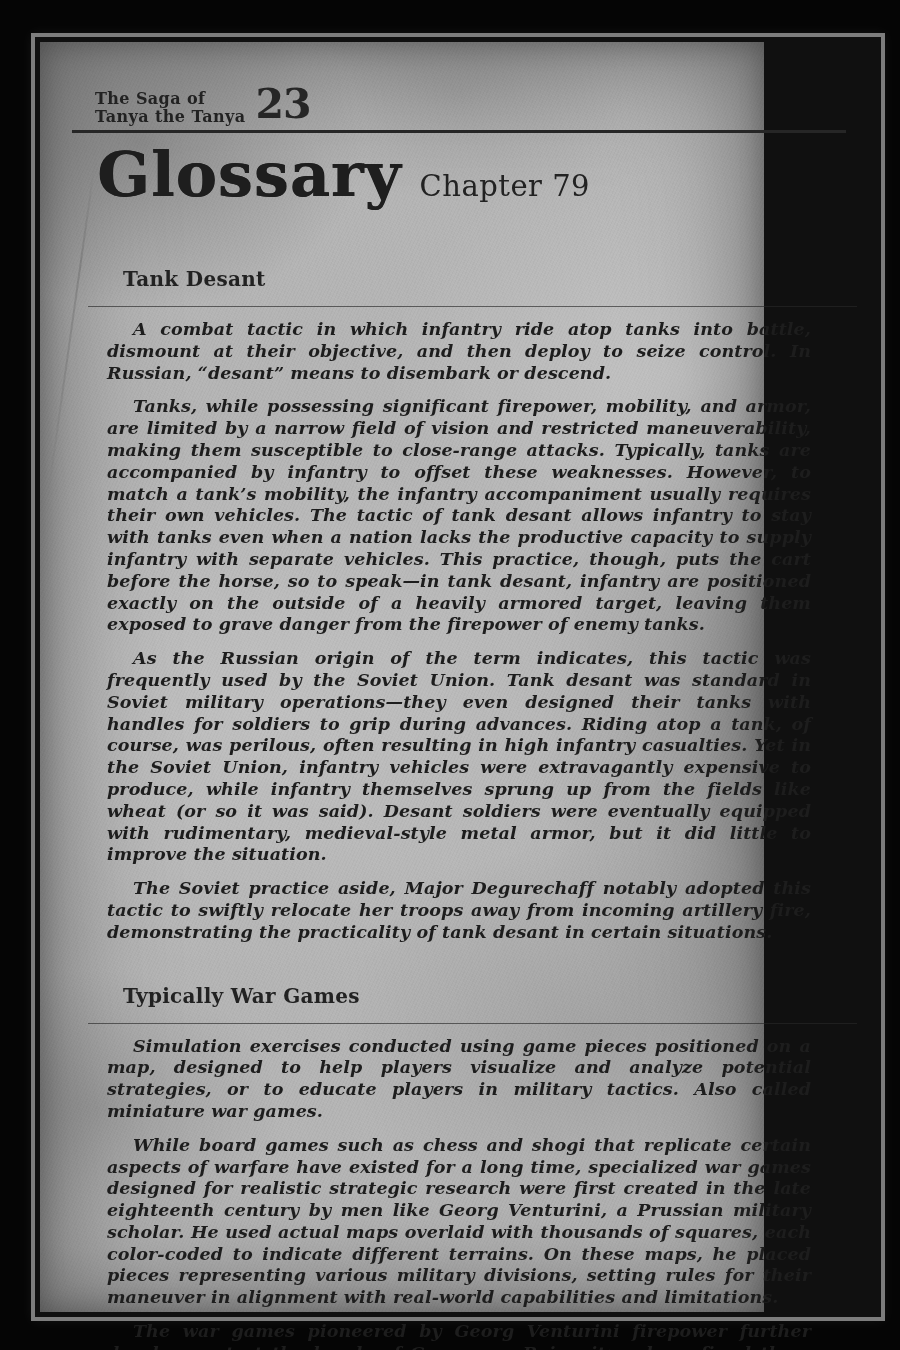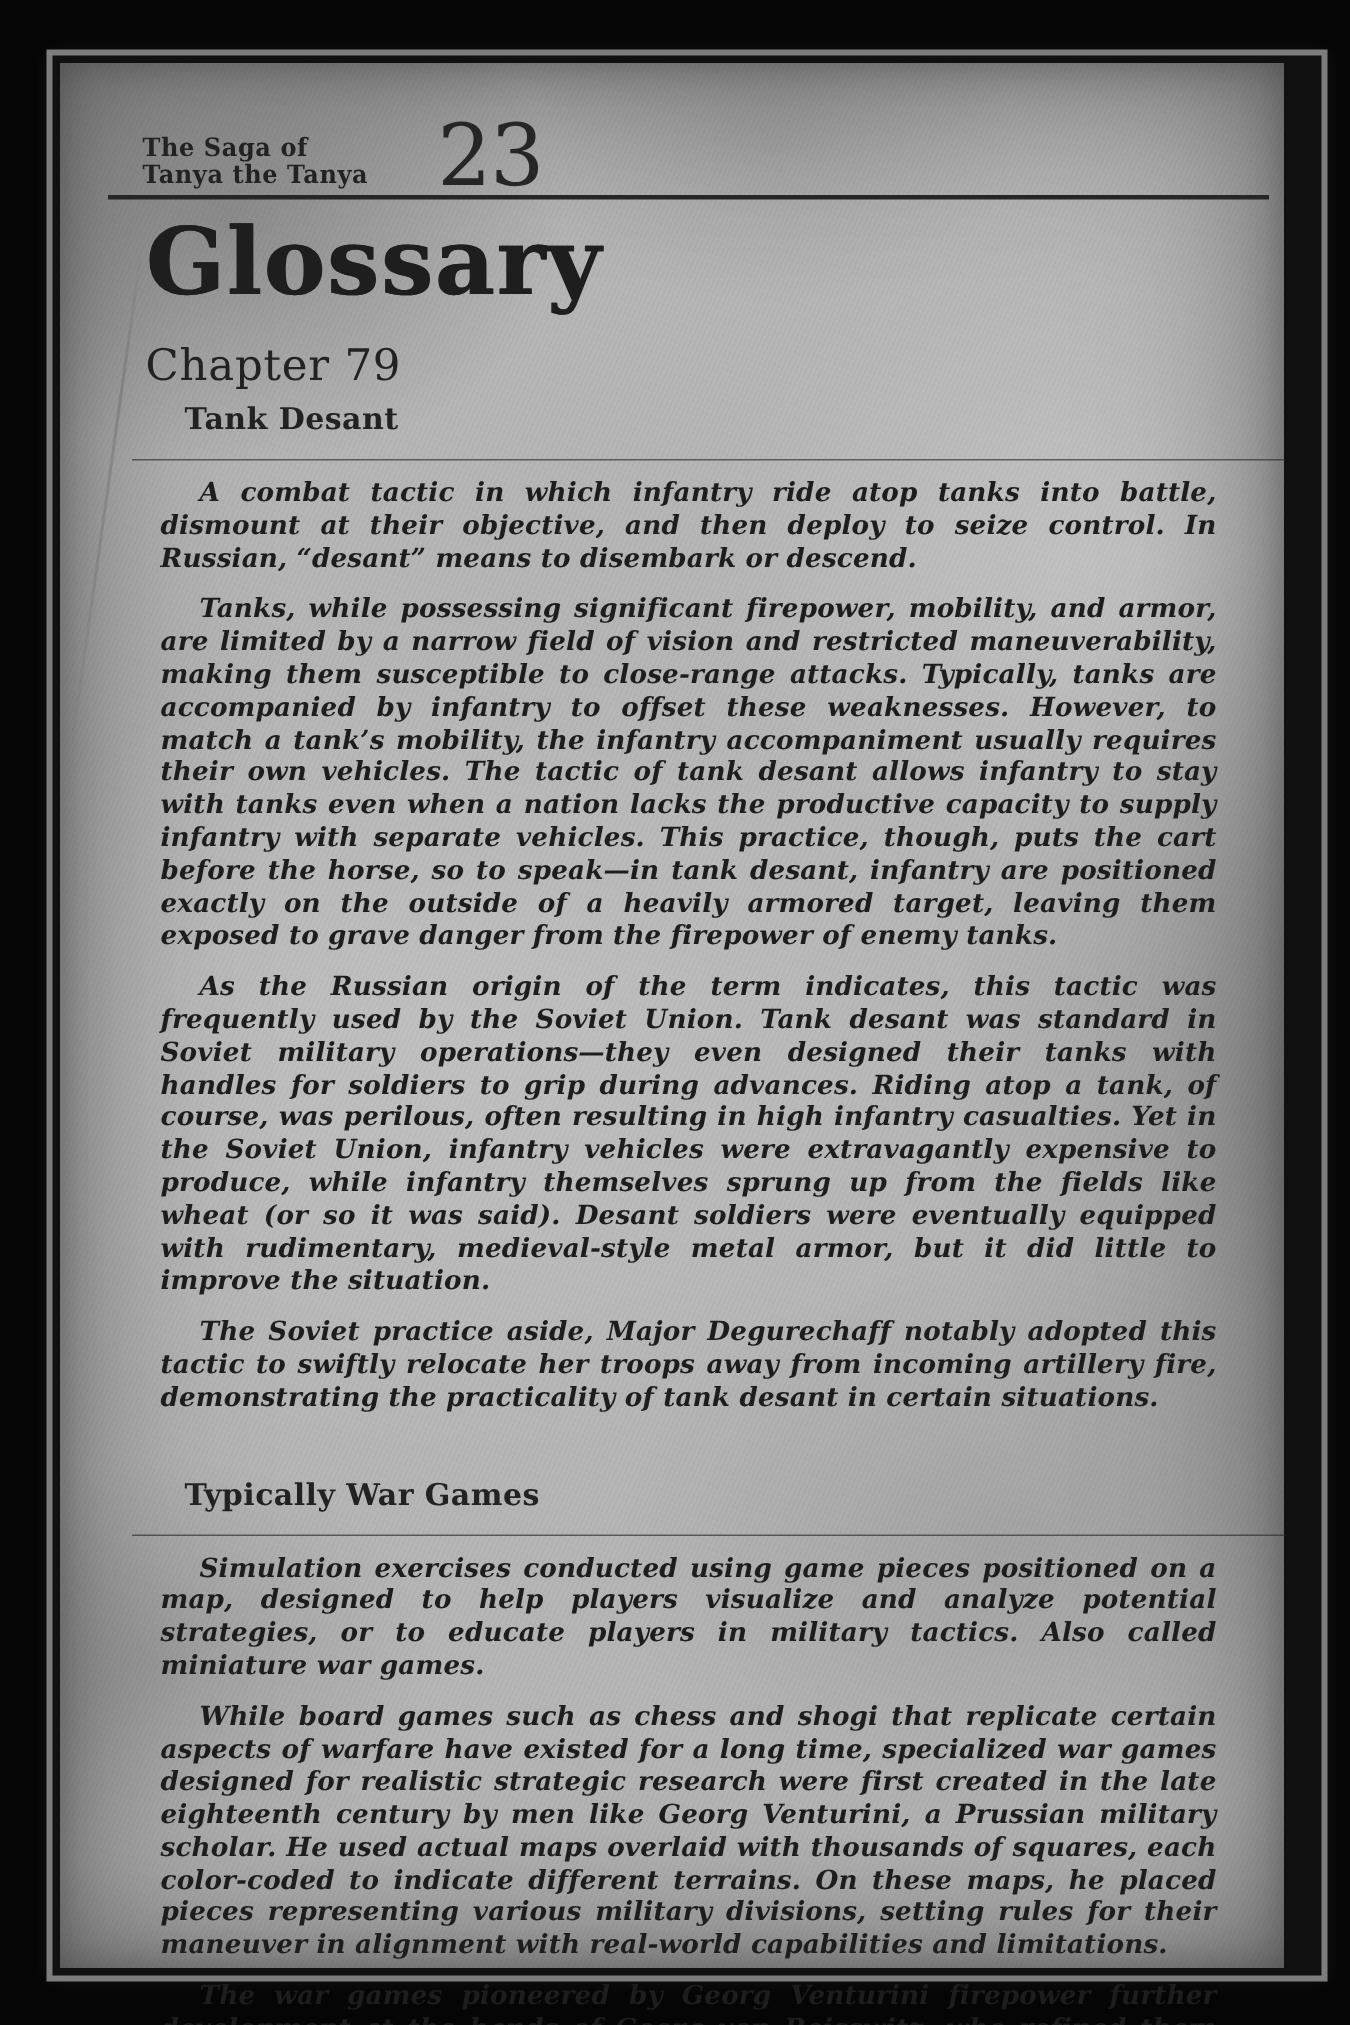--- a/index.html
+++ b/index.html
@@ -22,21 +22,21 @@
     border: 4px solid #7d7d7d;
     background: #101010;
     padding: 5px;
     box-sizing: border-box;
     box-shadow: 0 0 12px rgba(255,255,255,0.06);
   }
 
   
   .paper {
     position: relative;
-    width: 816px;
+    width: 724px;
     height: 1270px;
     background-color: #b5b5b5;
     background-image:
       radial-gradient(ellipse 320px 240px at 14% 8%,  rgba(0,0,0,0.22), transparent 70%),
       radial-gradient(ellipse 420px 320px at 88% 26%, rgba(255,255,255,0.18), transparent 70%),
       radial-gradient(ellipse 520px 380px at 32% 52%, rgba(255,255,255,0.15), transparent 72%),
       radial-gradient(ellipse 380px 280px at 78% 78%, rgba(0,0,0,0.10), transparent 70%),
       radial-gradient(ellipse 260px 200px at 8% 84%,  rgba(0,0,0,0.12), transparent 70%),
       radial-gradient(ellipse 240px 160px at 58% 4%,  rgba(0,0,0,0.08), transparent 70%),
       radial-gradient(ellipse 300px 500px at 100% 55%, rgba(0,0,0,0.14), transparent 75%),
@@ -70,44 +70,42 @@
   }
   .logo-text {
     font-weight: bold;
     font-size: 16px;
     line-height: 17px;
     letter-spacing: 0.4px;
     color: #222;
     transform: scaleY(1.05);
   }
   .volume {
-    font-weight: normal;
-    font-size: 57px;
+    font-weight: bold;
+    font-size: 41px;
     line-height: 40px;
     color: #262626;
     letter-spacing: -1px;
-    margin-left: 36px;
   }
   .header-rule {
     position: absolute;
     left: 32px;
     top: 88px;
     width: 774px;
     height: 3px;
     background: #262626;
   }
   .title-row {
     position: absolute;
     left: 57px;
     top: 100px;
     display: flex;
     align-items: baseline;
     gap: 18px;
     white-space: nowrap;
-    flex-direction: column;
   }
   .page-title {
     margin: 0;
     font-size: 62px;
     line-height: 66px;
     font-weight: bold;
     color: #1e1e1e;
     letter-spacing: 1px;
     text-shadow: 0.5px 0 0 #1e1e1e;
   }

